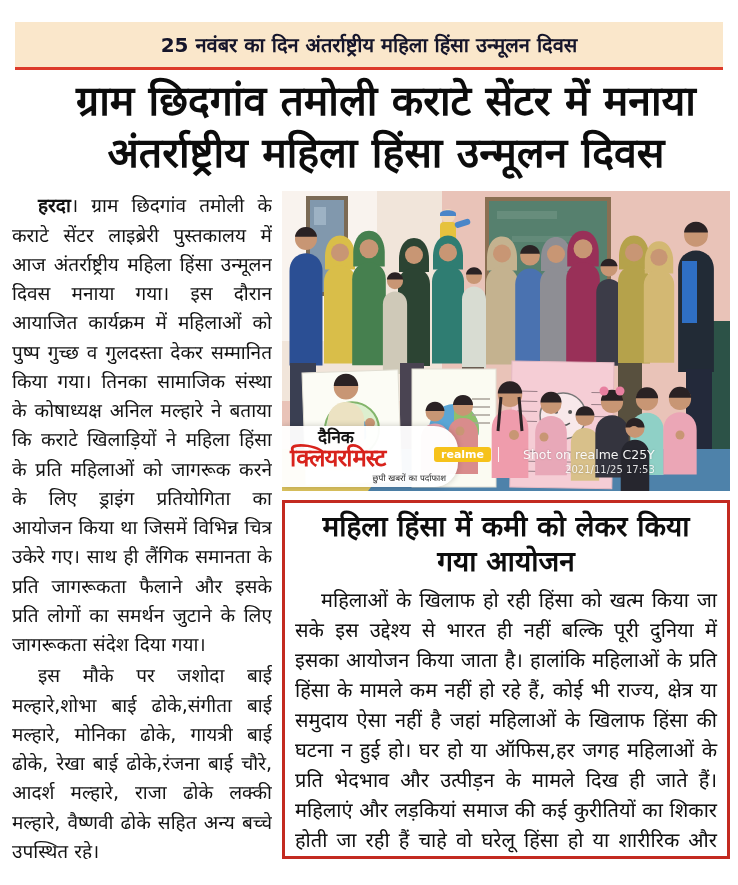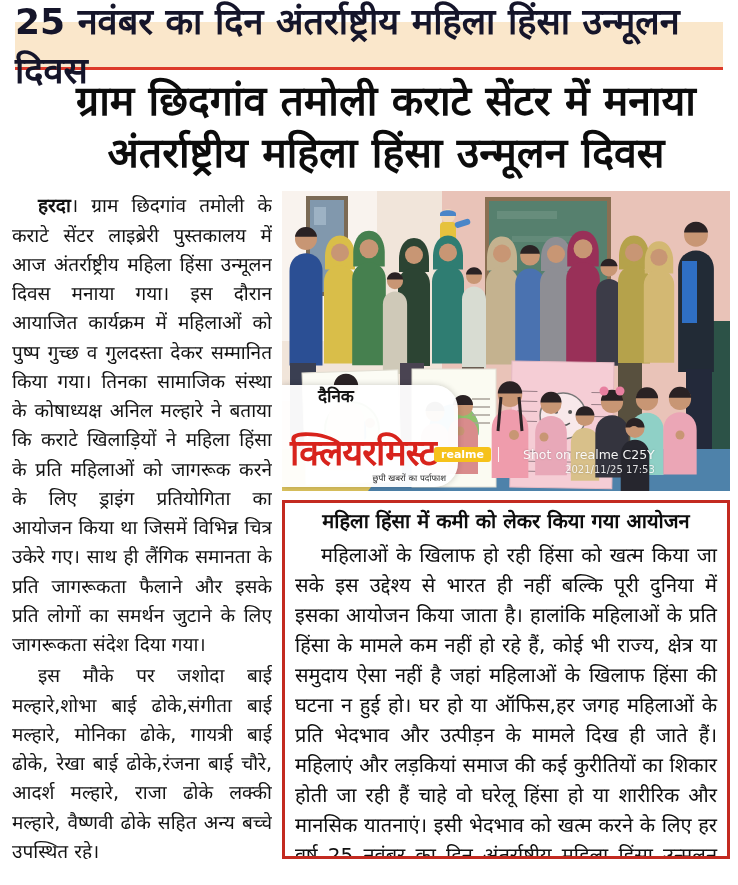--- a/index.html
+++ b/index.html
@@ -5,21 +5,21 @@
   html,body{margin:0;padding:0;background:#ffffff;}
   .page{
     width:738px;height:885px;position:relative;background:#ffffff;
     overflow:hidden;font-family:"DejaVu Sans","Liberation Sans",sans-serif;color:#111;
   }
   
   .top-banner{
     margin:22px 15px 0 15px;height:45px;
     background:#fae7cb;border-bottom:3px solid #dd3a2a;
     display:flex;align-items:center;justify-content:center;
-    font-size:36px;font-weight:bold;color:#15152a;letter-spacing:0;
+    font-size:20px;font-weight:bold;color:#15152a;letter-spacing:0;
   }
   
   .headline{margin-top:6px;text-align:center;font-weight:bold;color:#0c0c0c;line-height:1.26;margin-left:34px;}
   .headline .hl-line{font-size:41px;}
   
   .content{display:flex;gap:10px;padding:0 8px 0 12px;margin-top:12px;height:668px;}
   .left-col{width:260px;flex:0 0 260px;font-size:19px;line-height:1.54;text-align:justify;color:#121212;overflow:hidden;}
   .left-col p{margin:0;text-indent:26px;}
   .left-col p + p{margin-top:2px;}
   .dateline{font-weight:bold;}
@@ -27,32 +27,32 @@
   
   .photo{height:300px;position:relative;overflow:hidden;background:#e9c3b8;}
   .photo svg{position:absolute;inset:0;width:100%;height:100%;display:block;}
   
   .press-logo{
     position:absolute;left:0;bottom:4px;width:156px;
     background:rgba(255,255,255,.96);border-radius:0 24px 24px 0;
     padding:3px 12px 4px 8px;box-shadow:0 0 6px rgba(0,0,0,.2);
   }
   .logo-top{font-size:17px;font-weight:bold;color:#141414;line-height:1;margin-left:28px;}
-  .logo-name{font-size:36px;font-weight:bold;color:#d8231c;line-height:1.05;letter-spacing:-1px;white-space:nowrap;margin-top:29px;}
+  .logo-name{font-size:24px;font-weight:bold;color:#d8231c;line-height:1.05;letter-spacing:-1px;white-space:nowrap;}
   .logo-tagline{font-size:8.5px;color:#222;text-align:right;margin-top:1px;}
   
   .watermark{position:absolute;left:152px;bottom:16px;text-align:right;}
   .wm-row{display:flex;align-items:center;}
   .wm-badge{background:#f6c21a;color:#ffffff;font-weight:bold;font-size:11px;padding:1px 7px;border-radius:3px;}
   .wm-cap{font-size:12.5px;color:rgba(255,255,255,.95);border-left:1.5px solid rgba(255,255,255,.9);
           padding-left:24px;margin-left:7px;text-shadow:0 0 2px rgba(0,0,0,.25);}
   .wm-date{font-size:10px;color:rgba(255,255,255,.85);margin:2px 0 0 3px;text-shadow:0 0 2px rgba(0,0,0,.25);}
   
   .news-box{border:3px solid #c32a20;background:#ffffff;flex:1;overflow:hidden;padding:4px 10px 8px;}
-  .news-box h2{font-size:20px;font-weight:bold;text-align:center;color:#0d0d0d;line-height:1.25;margin:2px 18px 6px;}
+  .news-box h2{font-size:28px;font-weight:bold;text-align:center;color:#0d0d0d;line-height:1.25;margin:2px 18px 6px;}
   .news-box p{font-size:20px;line-height:1.5;text-align:justify;text-indent:26px;margin:0;color:#101010;}
 </style>
 </head>
 <body>
 
 <div class="page">
 
   <div class="top-banner">
     <span>25 नवंबर का दिन अंतर्राष्ट्रीय महिला हिंसा उन्मूलन दिवस</span>
   </div>

